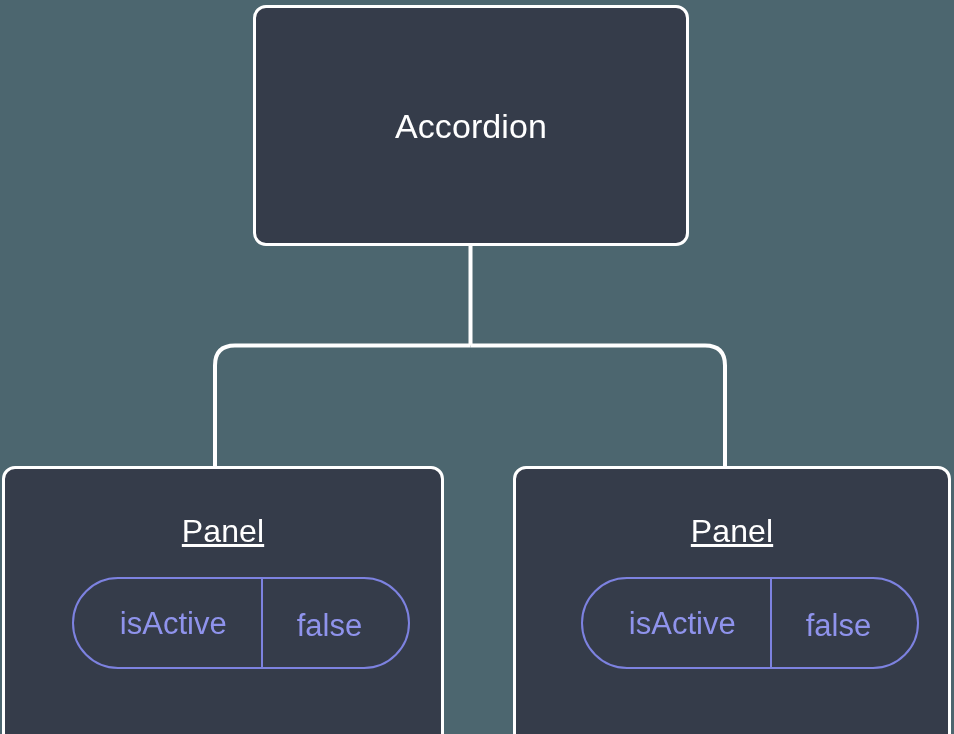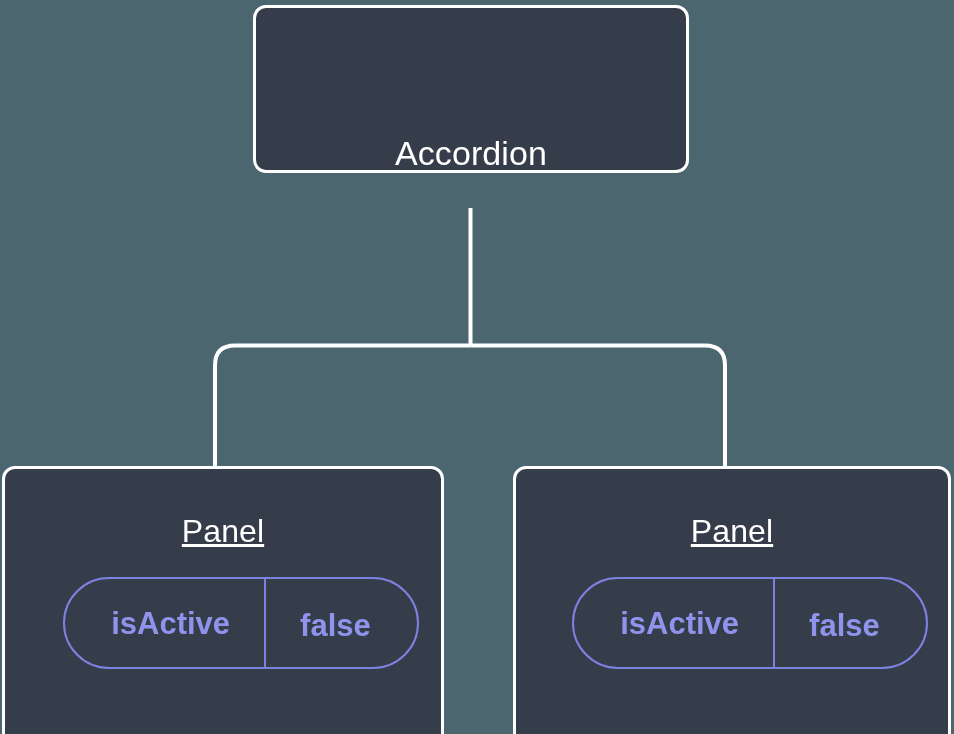--- a/index.html
+++ b/index.html
@@ -44,22 +44,22 @@
     border-radius: 13px;
     display: flex;
     flex-direction: column;
     align-items: center;
   }
 
   .node-root {
     left: 253px;
     top: 5px;
     width: 436px;
-    height: 168px;
-    justify-content: flex-end;
+    height: 241px;
+    justify-content: center;
   }
 
   .node-leaf {
     top: 466px;
     height: 280px;            
     justify-content: flex-start;
     padding-top: 46px;
   }
 
   .node-leaf-left  { left: 2px;   width: 442px; }
@@ -94,21 +94,20 @@
 
   .prop-cell {
     display: flex;
     align-items: center;
     justify-content: center;
     color: #8f93ec;
     font-size: 31px;
     line-height: 1;
     white-space: nowrap;
     user-select: none;
-    font-weight: bold;
   }
 
   .prop-key {
     padding: 0 34px 0 46px;
   }
 
   .prop-value {
     padding: 4px 46px 0 34px;
     border-left: 2px solid #7d82e0;
   }

